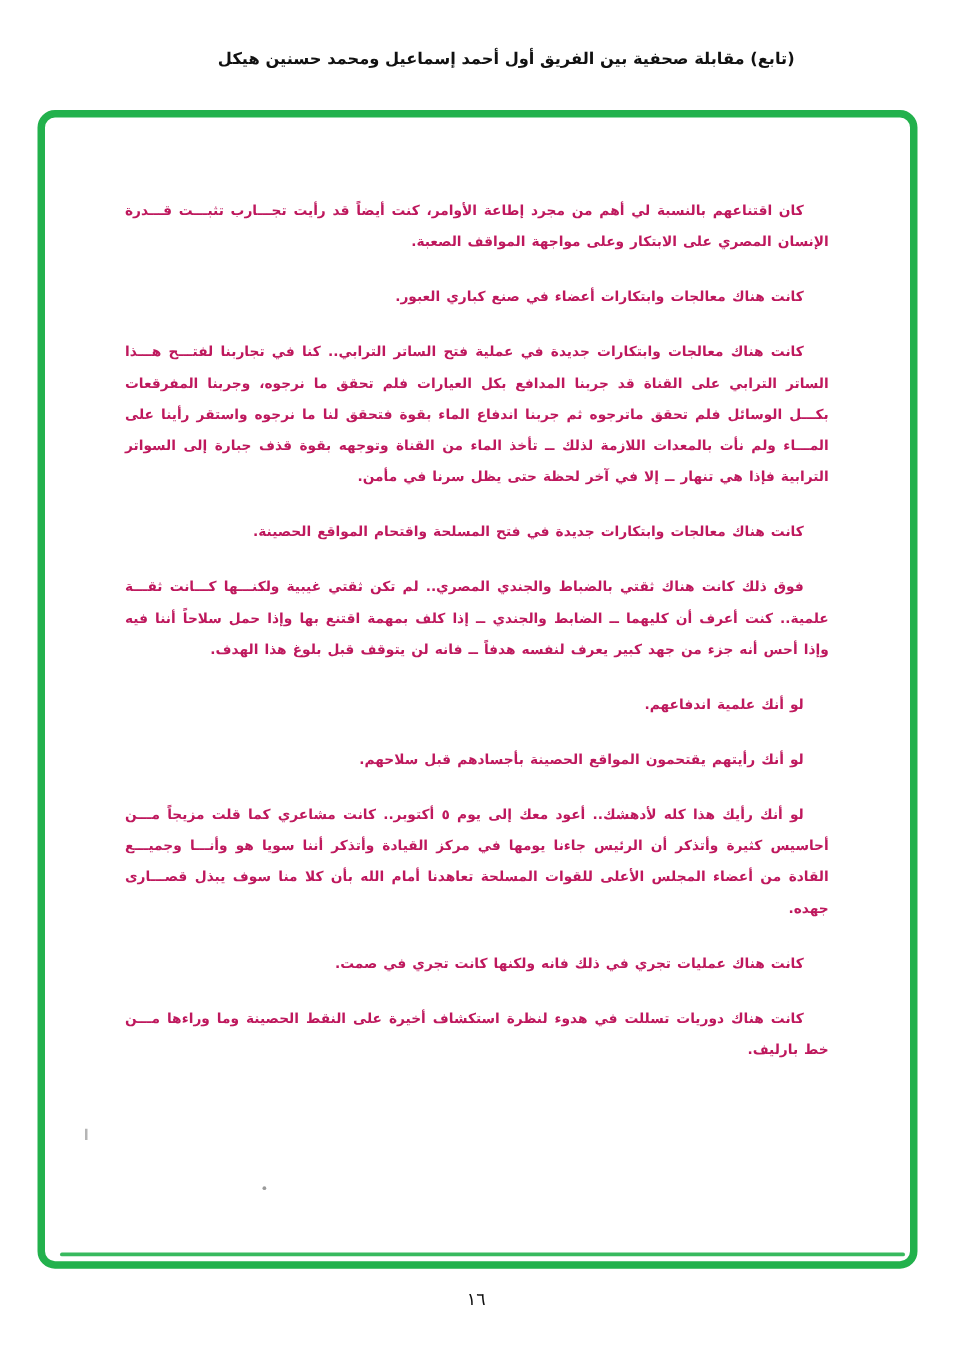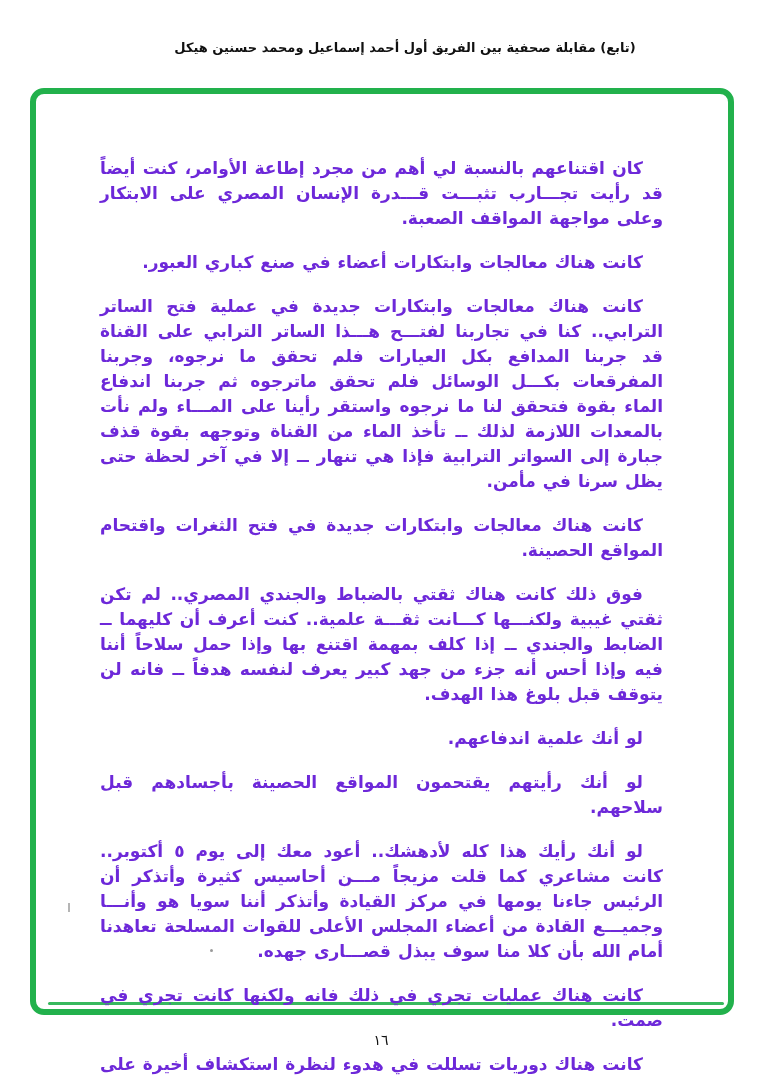--- a/index.html
+++ b/index.html
@@ -50,24 +50,24 @@
   }
   .document-body {
     position: absolute;
     left: 100px;
     top: 156px;
     width: 563px;
     direction: rtl;
   }
   .document-body p {
     margin: 0 0 19px 0;
-    font-size: 17px;
+    font-size: 11px;
     font-weight: bold;
     line-height: 25px;
-    color: #6d28d9;
+    color: #be185d;
     text-align: justify;
     text-align-last: right;
     text-indent: 20px;
     word-spacing: 1px;
   }
   .page-number {
     position: absolute;
     top: 1032px;
     left: 0;
     right: 0;
@@ -86,21 +86,21 @@
 <div class="page-header">(تابع) مقابلة صحفية بين الفريق أول أحمد إسماعيل ومحمد حسنين هيكل</div>
 
 <div class="content-frame">
   <div class="frame-bottom-stroke"></div>
 </div>
 
 <div class="document-body">
   <p>كان اقتناعهم بالنسبة لي أهم من مجرد إطاعة الأوامر، كنت أيضاً قد رأيت تجـــارب تثبـــت قـــدرة الإنسان المصري على الابتكار وعلى مواجهة المواقف الصعبة.</p>
   <p>كانت هناك معالجات وابتكارات أعضاء في صنع كباري العبور.</p>
   <p>كانت هناك معالجات وابتكارات جديدة في عملية فتح الساتر الترابي.. كنا في تجاربنا لفتـــح هـــذا الساتر الترابي على القناة قد جربنا المدافع بكل العيارات فلم تحقق ما نرجوه، وجربنا المفرقعات بكـــل الوسائل فلم تحقق ماترجوه ثم جربنا اندفاع الماء بقوة فتحقق لنا ما نرجوه واستقر رأينا على المـــاء ولم نأت بالمعدات اللازمة لذلك ــ تأخذ الماء من القناة وتوجهه بقوة قذف جبارة إلى السواتر الترابية فإذا هي تنهار ــ إلا في آخر لحظة حتى يظل سرنا في مأمن.</p>
-  <p>كانت هناك معالجات وابتكارات جديدة في فتح الثغرات واقتحام المواقع الحصينة.</p>
+  <p>كانت هناك معالجات وابتكارات جديدة في فتح المسلحة واقتحام المواقع الحصينة.</p>
   <p>فوق ذلك كانت هناك ثقتي بالضباط والجندي المصري.. لم تكن ثقتي غيبية ولكنـــها كـــانت ثقـــة علمية.. كنت أعرف أن كليهما ــ الضابط والجندي ــ إذا كلف بمهمة اقتنع بها وإذا حمل سلاحاً أننا فيه وإذا أحس أنه جزء من جهد كبير يعرف لنفسه هدفاً ــ فانه لن يتوقف قبل بلوغ هذا الهدف.</p>
   <p>لو أنك علمية اندفاعهم.</p>
   <p>لو أنك رأيتهم يقتحمون المواقع الحصينة بأجسادهم قبل سلاحهم.</p>
   <p>لو أنك رأيك هذا كله لأدهشك.. أعود معك إلى يوم ٥ أكتوبر.. كانت مشاعري كما قلت مزيجاً مـــن أحاسيس كثيرة وأتذكر أن الرئيس جاءنا يومها في مركز القيادة وأتذكر أننا سويا هو وأنـــا وجميـــع القادة من أعضاء المجلس الأعلى للقوات المسلحة تعاهدنا أمام الله بأن كلا منا سوف يبذل قصـــارى جهده.</p>
   <p>كانت هناك عمليات تجري في ذلك فانه ولكنها كانت تجري في صمت.</p>
   <p>كانت هناك دوريات تسللت في هدوء لنظرة استكشاف أخيرة على النقط الحصينة وما وراءها مـــن خط بارليف.</p>
 </div>
 
 <div class="speck speck-1"></div>
 <div class="speck speck-2"></div>

